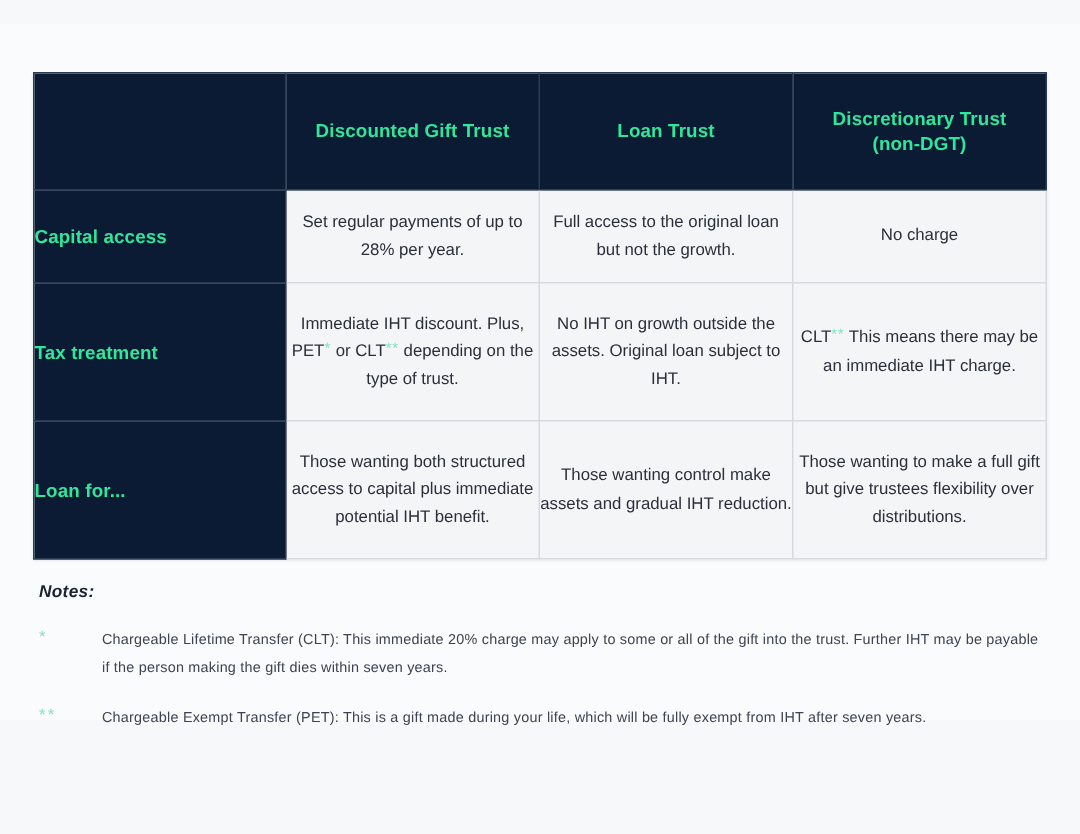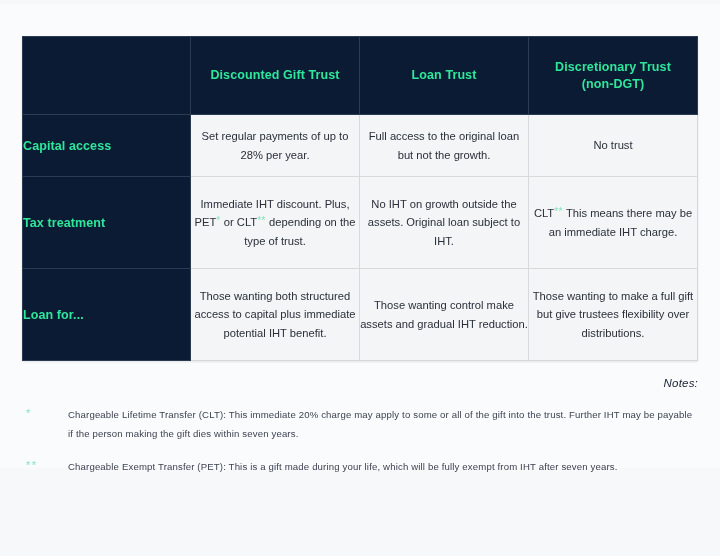--- a/index.html
+++ b/index.html
@@ -16,21 +16,21 @@
   .page {
     position: relative;
     width: 720px;
     height: 556px;
     background: #f7f8f9;
     box-sizing: border-box;
   }
   .sheet {
     position: absolute;
     left: 0;
-    top: 4px;
+    top: 16px;
     width: 720px;
     height: 464px;
     background: #fafbfc;
     padding: 32px 22px 0 22px;
     box-sizing: border-box;
   }
 
   
   .comparison-table {
     width: 676px;
@@ -99,26 +99,25 @@
     letter-spacing: 0.5px;
   }
 
   
   .notes {
     margin-top: 16px;
     padding-left: 4px;
   }
   .notes-title {
     font-size: 11.5px;
-    font-weight: normal;
+    font-weight: bold;
     font-style: italic;
     color: #1a2233;
     margin-bottom: 16px;
     letter-spacing: 0.2px;
-    text-align: right;
   }
   .note-row {
     display: flex;
     align-items: flex-start;
     margin-bottom: 14px;
   }
   .note-marker {
     flex: 0 0 42px;
     color: #7fe3bd;
     font-size: 11px;
@@ -156,21 +155,21 @@
             <span>(non-DGT)</span>
           </th>
         </tr>
       </thead>
       <tbody>
 
         <tr class="r-capital">
           <td class="row-label">Capital access</td>
           <td class="data-cell">Set regular payments of up to 28% per year.</td>
           <td class="data-cell">Full access to the original loan but not the growth.</td>
-          <td class="data-cell">No trust</td>
+          <td class="data-cell">No charge</td>
         </tr>
 
         <tr class="r-tax">
           <td class="row-label">Tax treatment</td>
           <td class="data-cell"><span>Immediate IHT discount. Plus, PET</span><span class="star">*</span><span> or CLT</span><span class="star">**</span><span> depending on the type of trust.</span></td>
           <td class="data-cell">No IHT on growth outside the assets. Original loan subject to IHT.</td>
           <td class="data-cell"><span>CLT</span><span class="star">**</span><span> This means there may be an immediate IHT charge.</span></td>
         </tr>
 
         <tr class="r-best">

